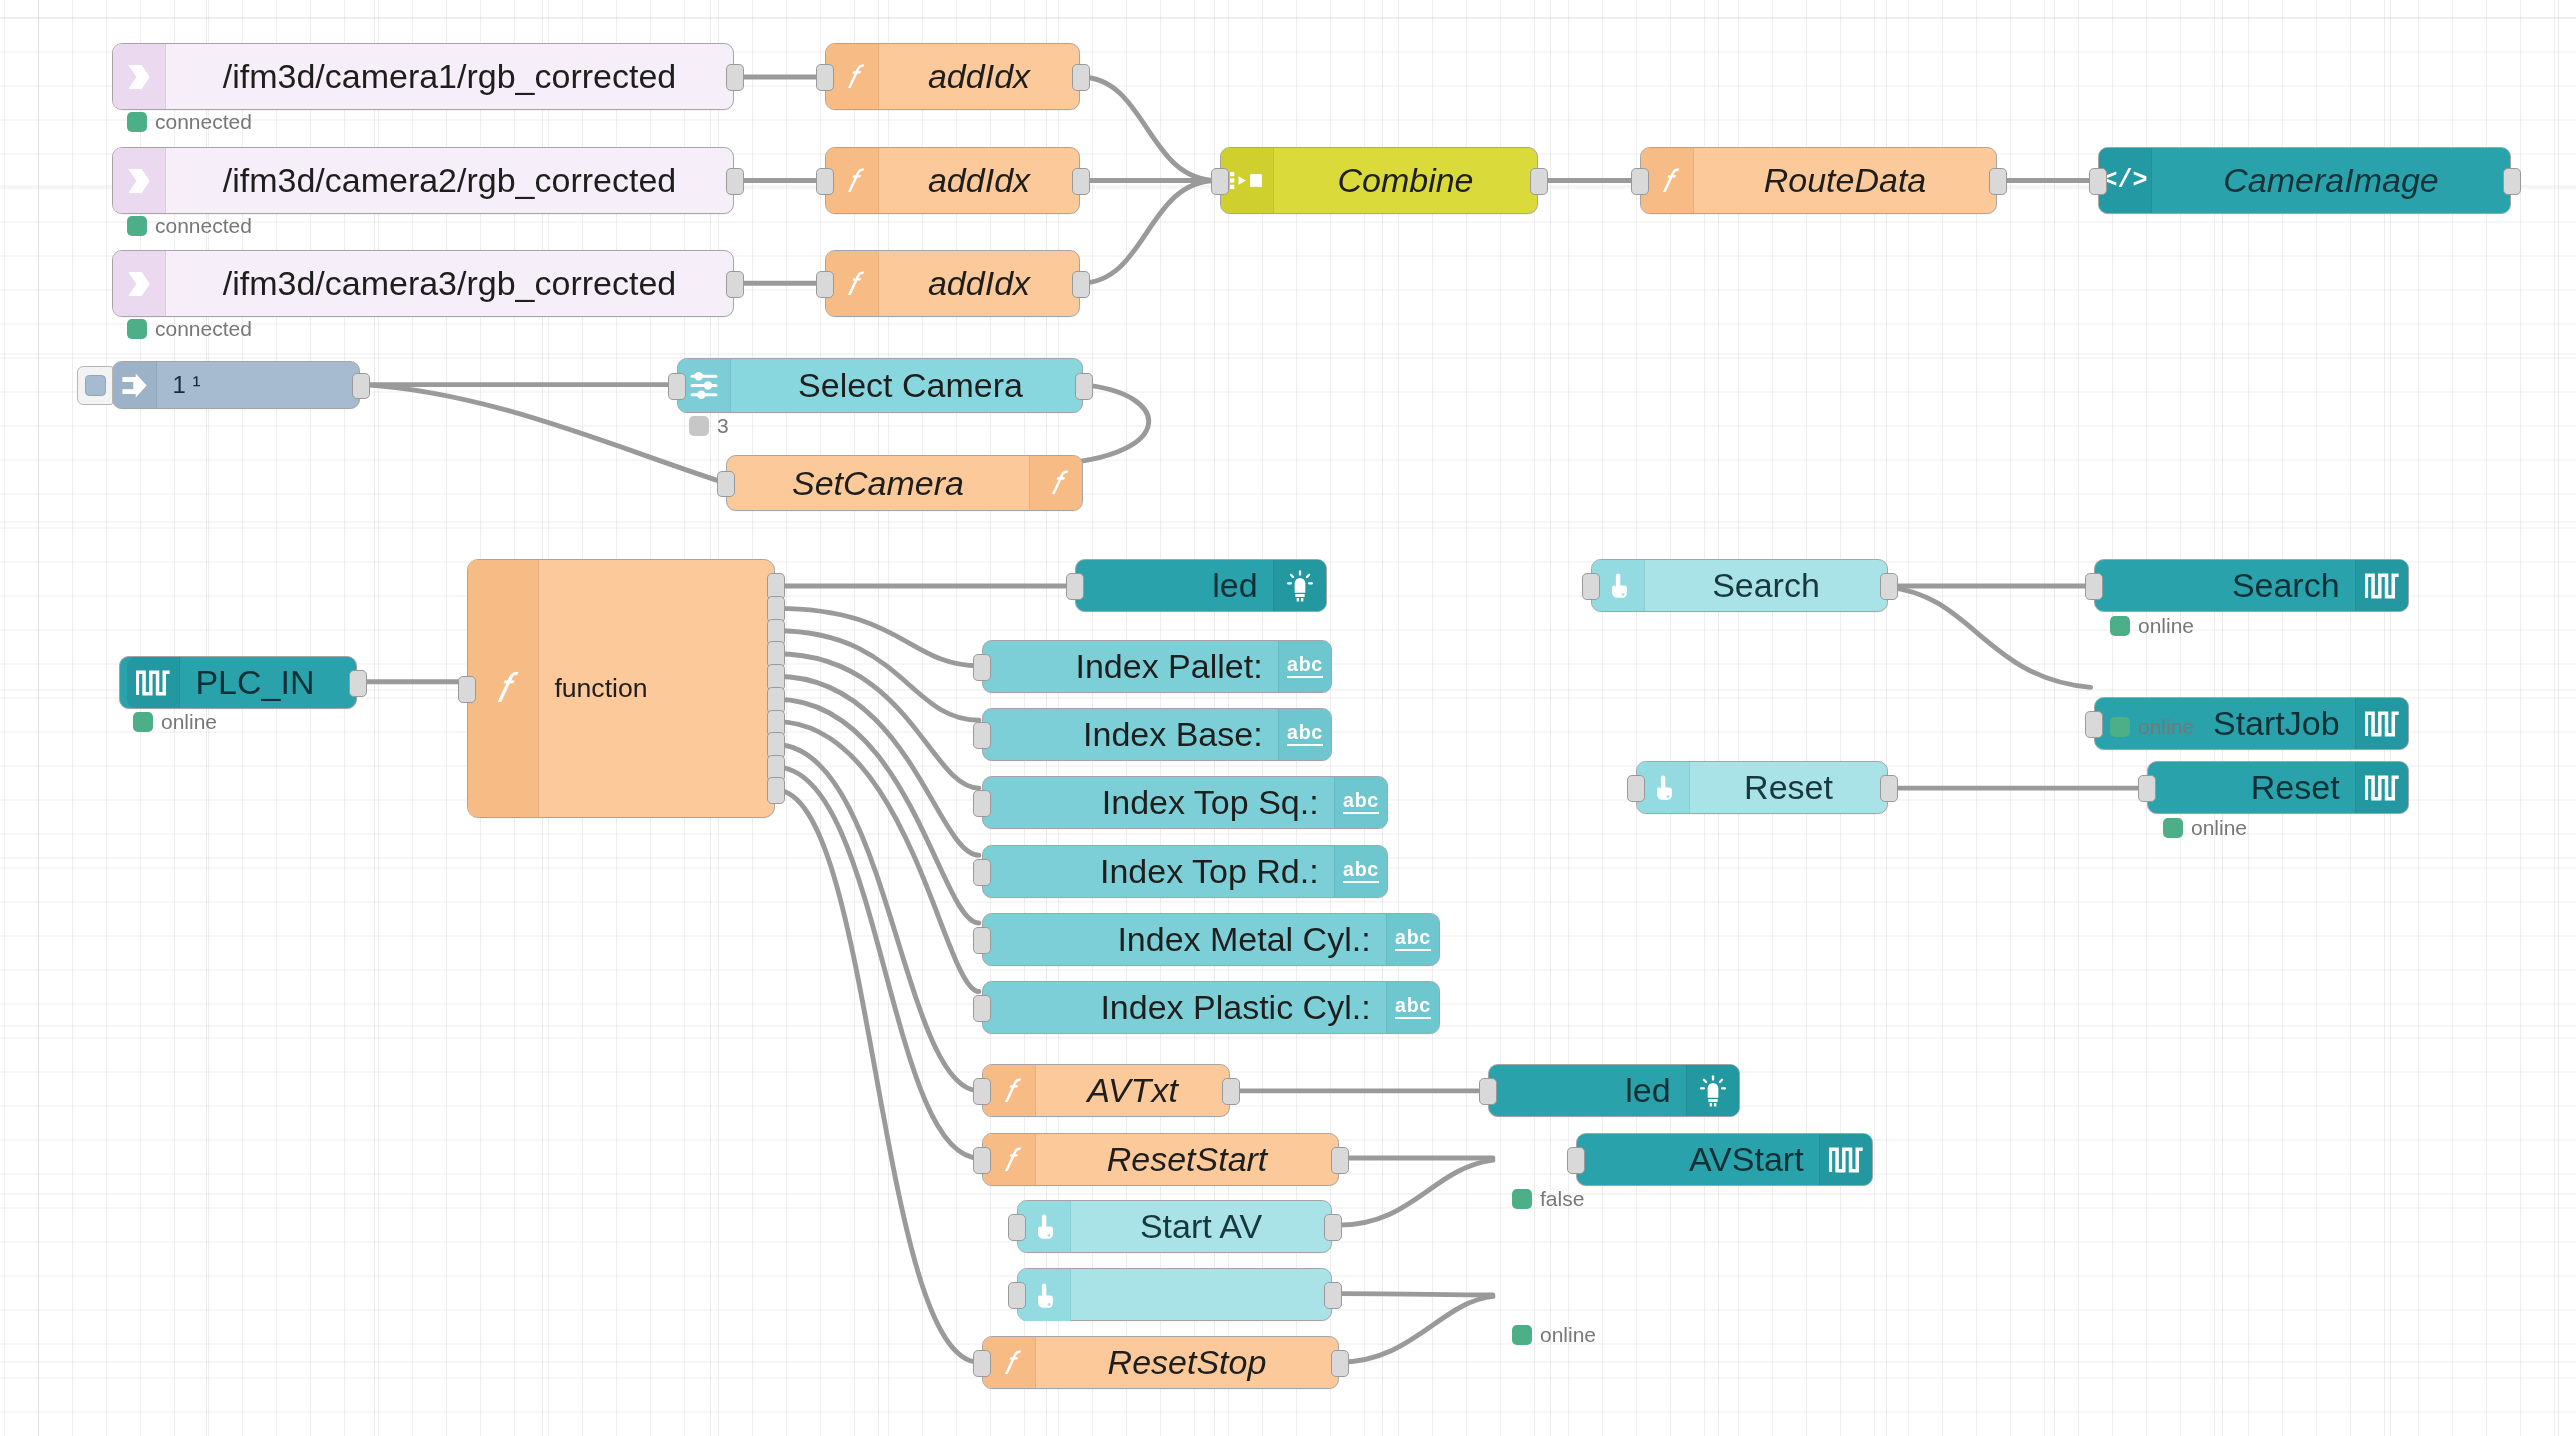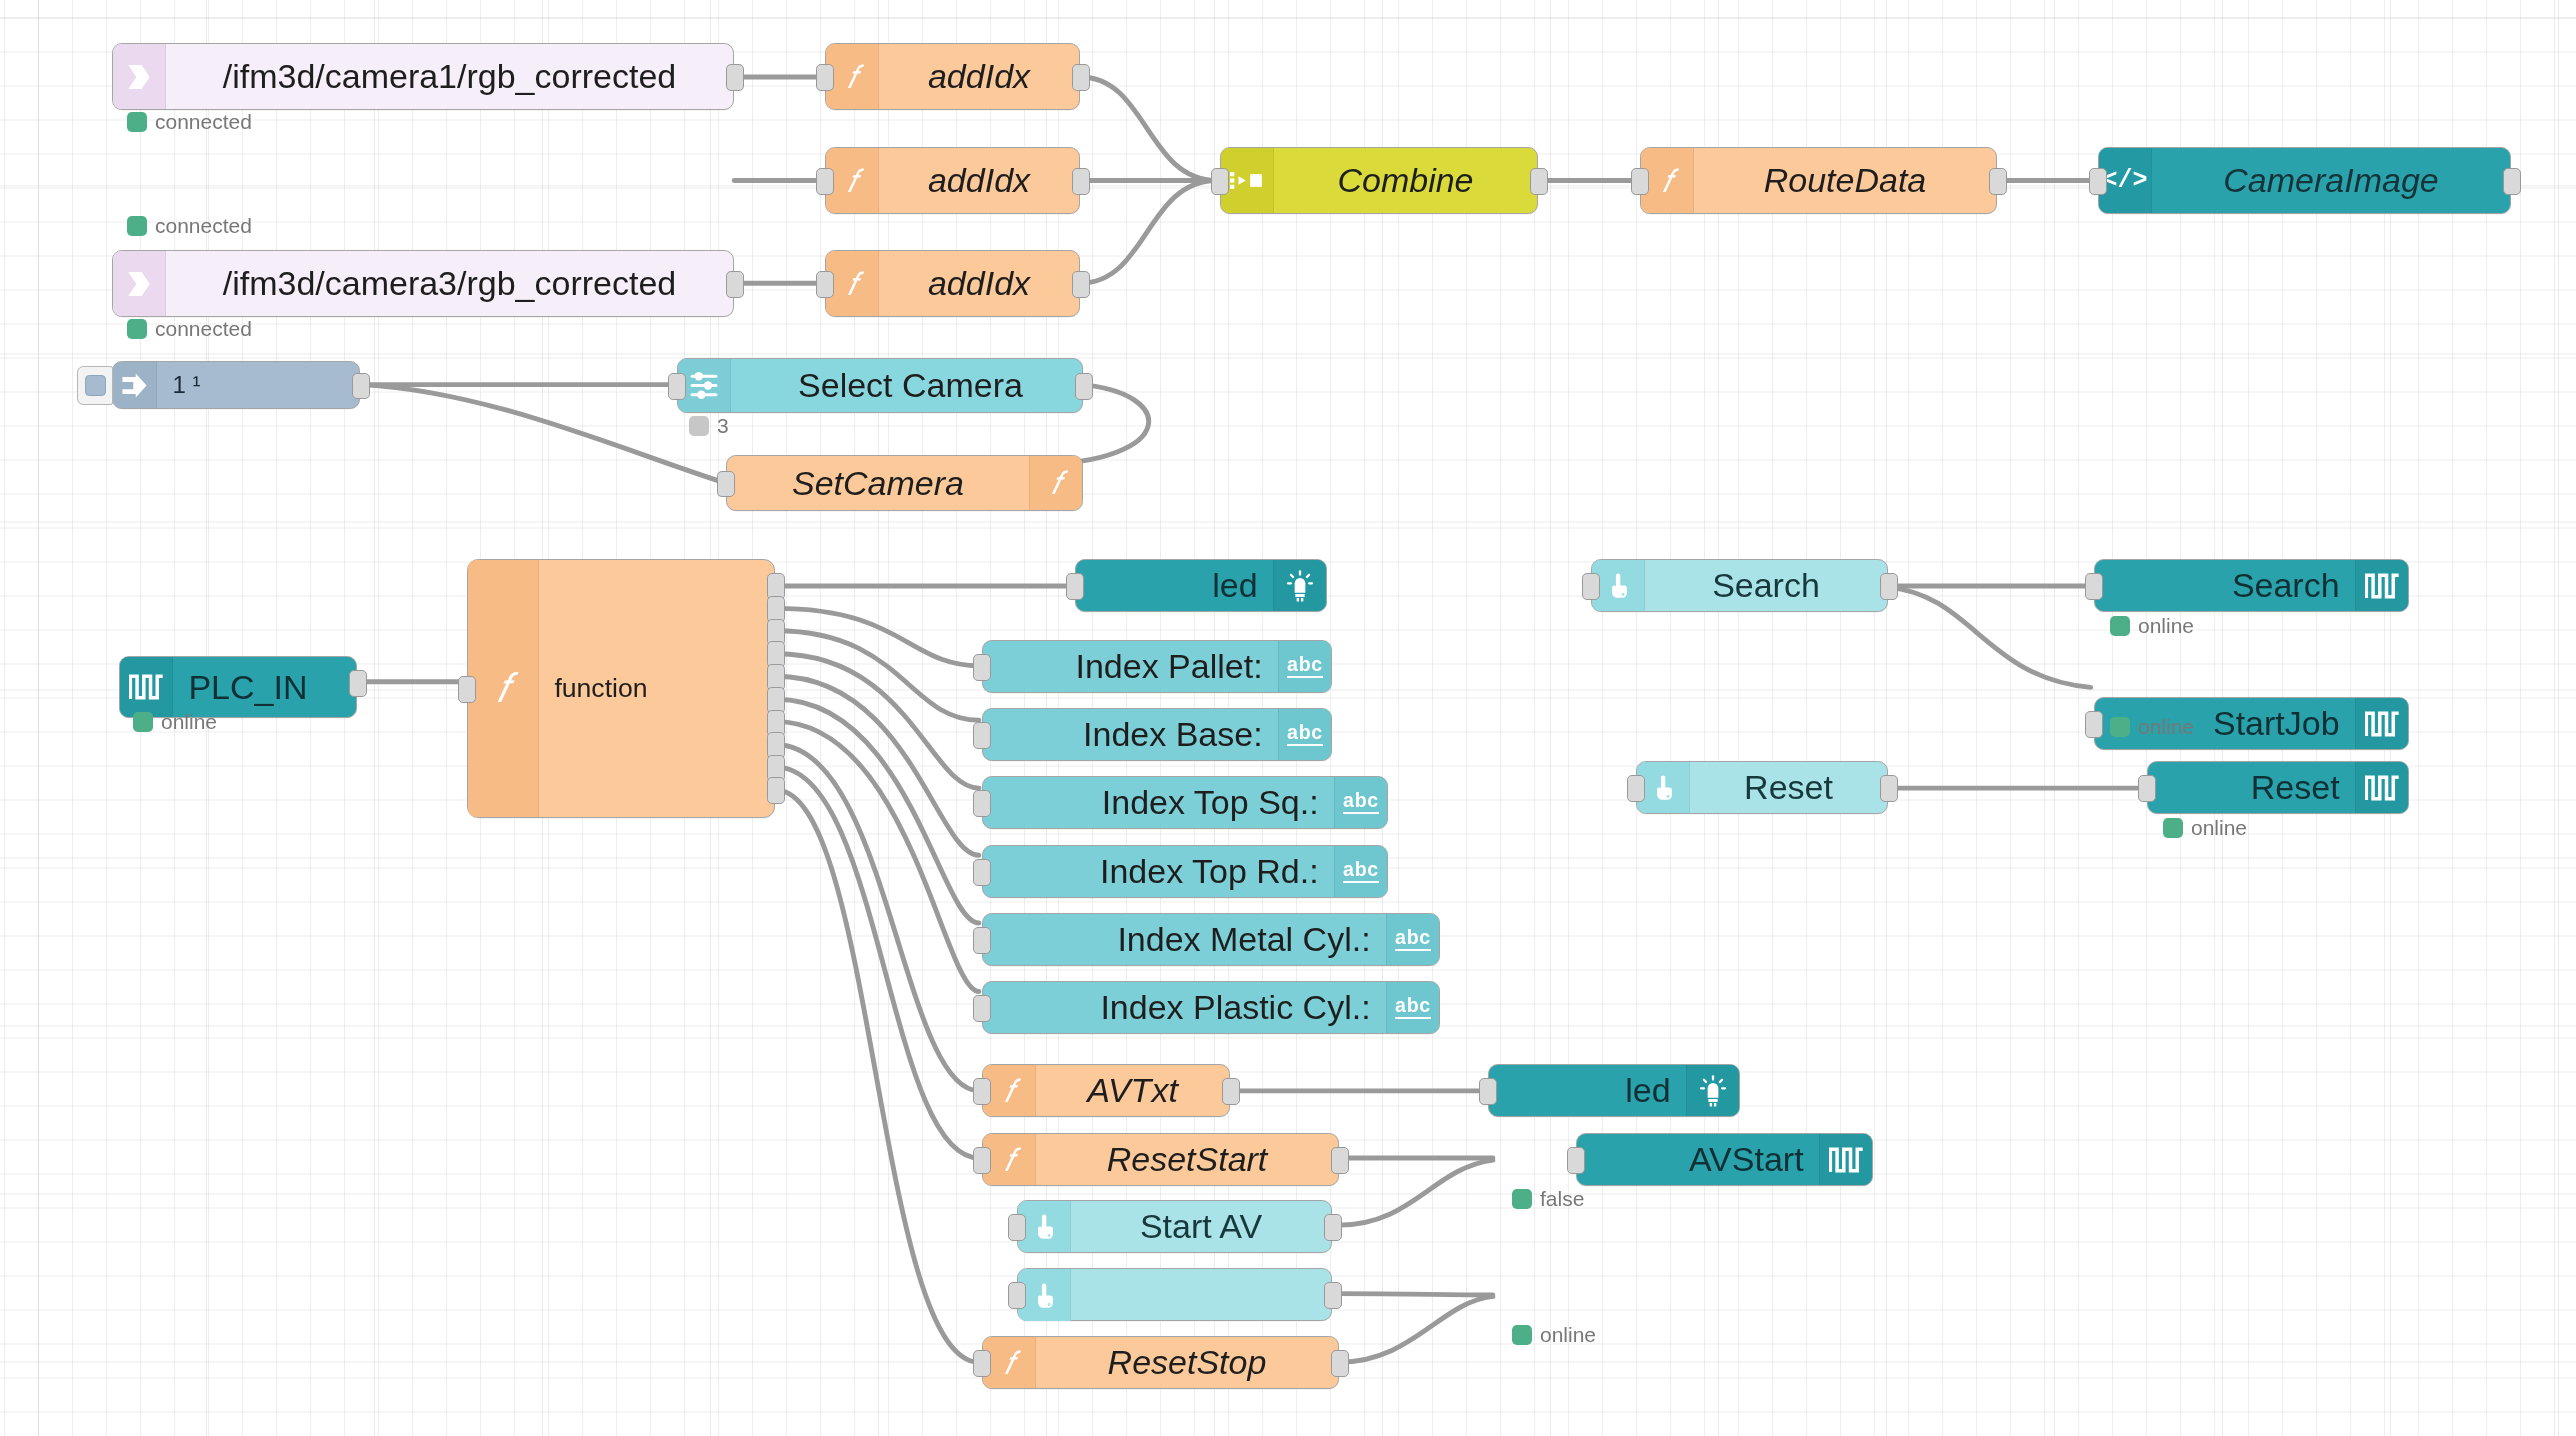--- a/index.html
+++ b/index.html
@@ -180,20 +180,29 @@
         </svg>
     </span>
     <span class="lbl center">/ifm3d/camera1/rgb_corrected</span>
     <span class="port out" style="top:20px;"></span>
   </div>
   <div class="status" style="left:127px;top:110px;">
     <span class="dot"></span>
     <span>connected</span>
   </div>
 
+  <div class="node c-mqttin" style="left:112px;top:147px;width:622px;height:67px;">
+    <span class="ico">
+      <svg class="glyph" width="32" height="32" viewBox="0 0 24 24">
+          <path d="M4 3 L14 3 L20 12 L14 21 L4 21 L10 12 Z" fill="#ffffff"></path>
+        </svg>
+    </span>
+    <span class="lbl center">/ifm3d/camera2/rgb_corrected</span>
+    <span class="port out" style="top:20px;"></span>
+  </div>
   <div class="status" style="left:127px;top:214px;">
     <span class="dot"></span>
     <span>connected</span>
   </div>
 
   <div class="node c-mqttin" style="left:112px;top:250px;width:622px;height:67px;">
     <span class="ico">
       <svg class="glyph" width="32" height="32" viewBox="0 0 24 24">
           <path d="M4 3 L14 3 L20 12 L14 21 L4 21 L10 12 Z" fill="#ffffff"></path>
         </svg>
@@ -300,21 +309,21 @@
   </div>
 
   <div class="node c-func" style="left:726px;top:455px;width:357px;height:56px;">
     <span class="ico right">
         <span class="fnf">𝑓</span>
       </span>
     <span class="lbl center ital">SetCamera</span>
     <span class="port in" style="top:14.7px;"></span>
   </div>
 
-  <div class="node c-plc" style="left:119px;top:656px;width:238px;height:62px;">
+  <div class="node c-plc" style="left:119px;top:656px;width:238px;height:53px;padding-left:7px;">
     <span class="ico">
       <svg class="glyph" width="35" height="28" viewBox="0 0 26 20">
         <path d="M1 19 L1 2 L6 2 L6 18 L11 18 L11 2 L16 2 L16 18 L21 18 L21 2 L25 2" stroke="#fff" stroke-width="2.6" fill="none"></path>
       </svg>
     </span>
     <span class="lbl left">PLC_IN</span>
     <span class="port out" style="top:13.3px;"></span>
   </div>
   <div class="status" style="left:133px;top:710px;">
     <span class="dot"></span>

